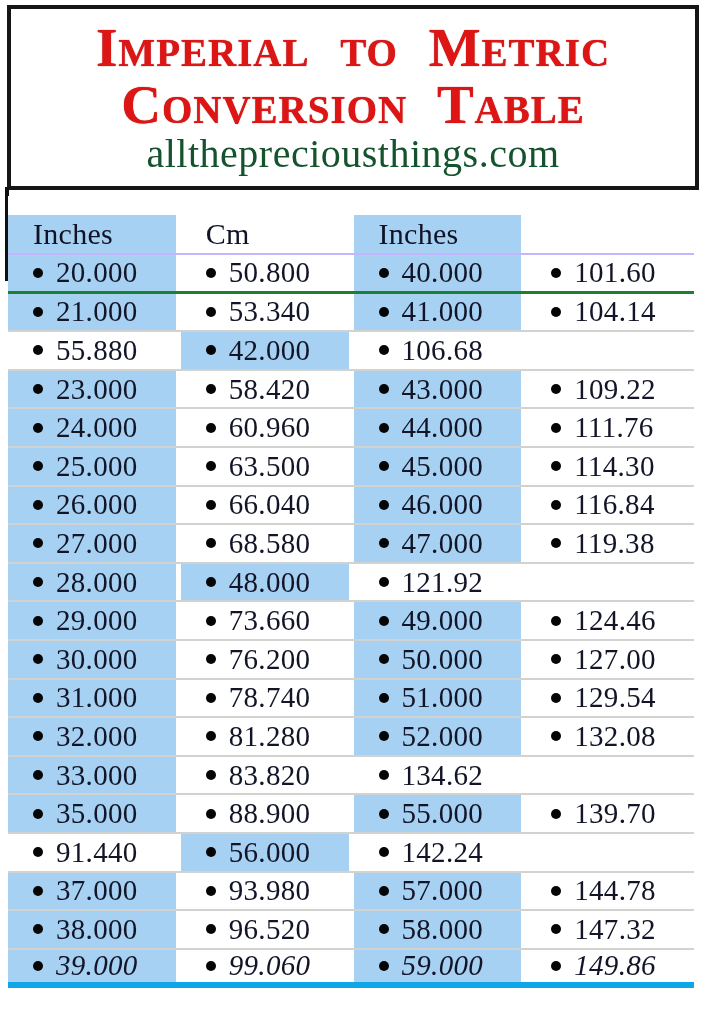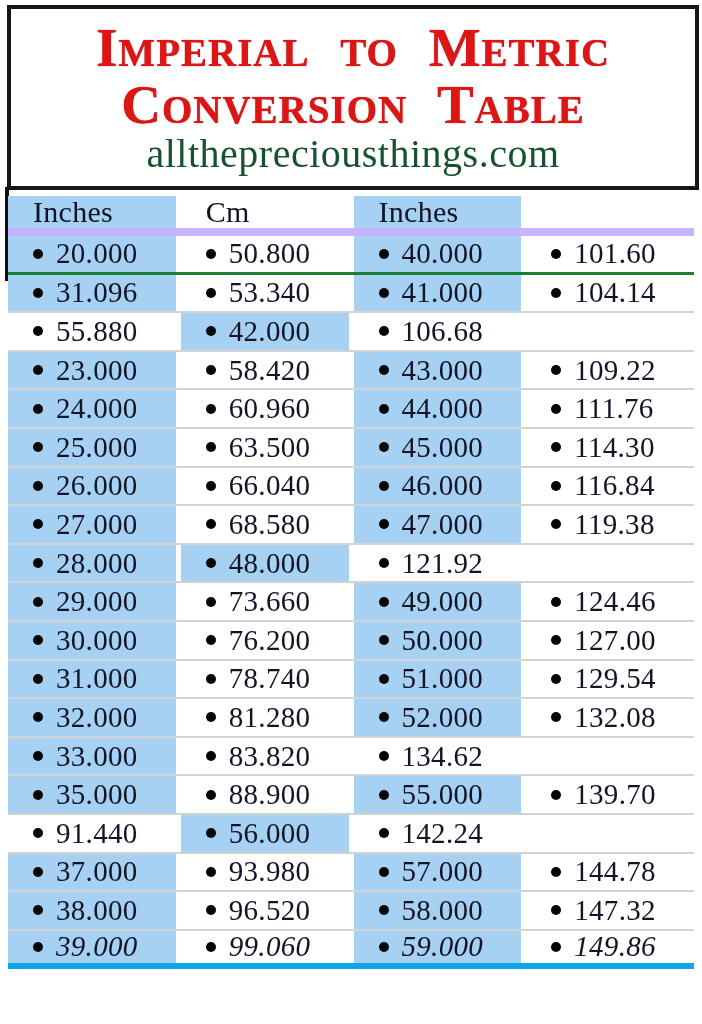--- a/index.html
+++ b/index.html
@@ -72,21 +72,22 @@
     display: grid;
     grid-template-columns: repeat(4, 1fr);
     column-gap: 5px;
     height: 38.6px;
     box-sizing: border-box;
     border-bottom: 2px solid #d2d2d0;
     background: #ffffff;
   }
   .row.header-row {
     height: 40px;
-    border-bottom: 8px solid #c4b5fd;
+    border-bottom: 2px solid #c4b5fd;
+    margin-top: 19px;
   }
   .row.first-data-row { border-bottom: 3px solid #1b8030; }
   .row.last-data-row  { border-bottom: 6px solid #0ea5e9; font-style: italic; }
 
   .cell {
     display: flex;
     align-items: center;
     padding-left: 25px;
     box-sizing: border-box;
     font-size: 29px;
@@ -147,21 +148,21 @@
             <span>40.000</span>
           </div>
           <div class="cell white">
             <span class="bullet"></span>
             <span>101.60</span>
           </div>
         </div>
         <div class="row">
           <div class="cell blue">
             <span class="bullet"></span>
-            <span>31.096</span>
+            <span>21.000</span>
           </div>
           <div class="cell white">
             <span class="bullet"></span>
             <span>53.340</span>
           </div>
           <div class="cell blue">
             <span class="bullet"></span>
             <span>41.000</span>
           </div>
           <div class="cell white">

